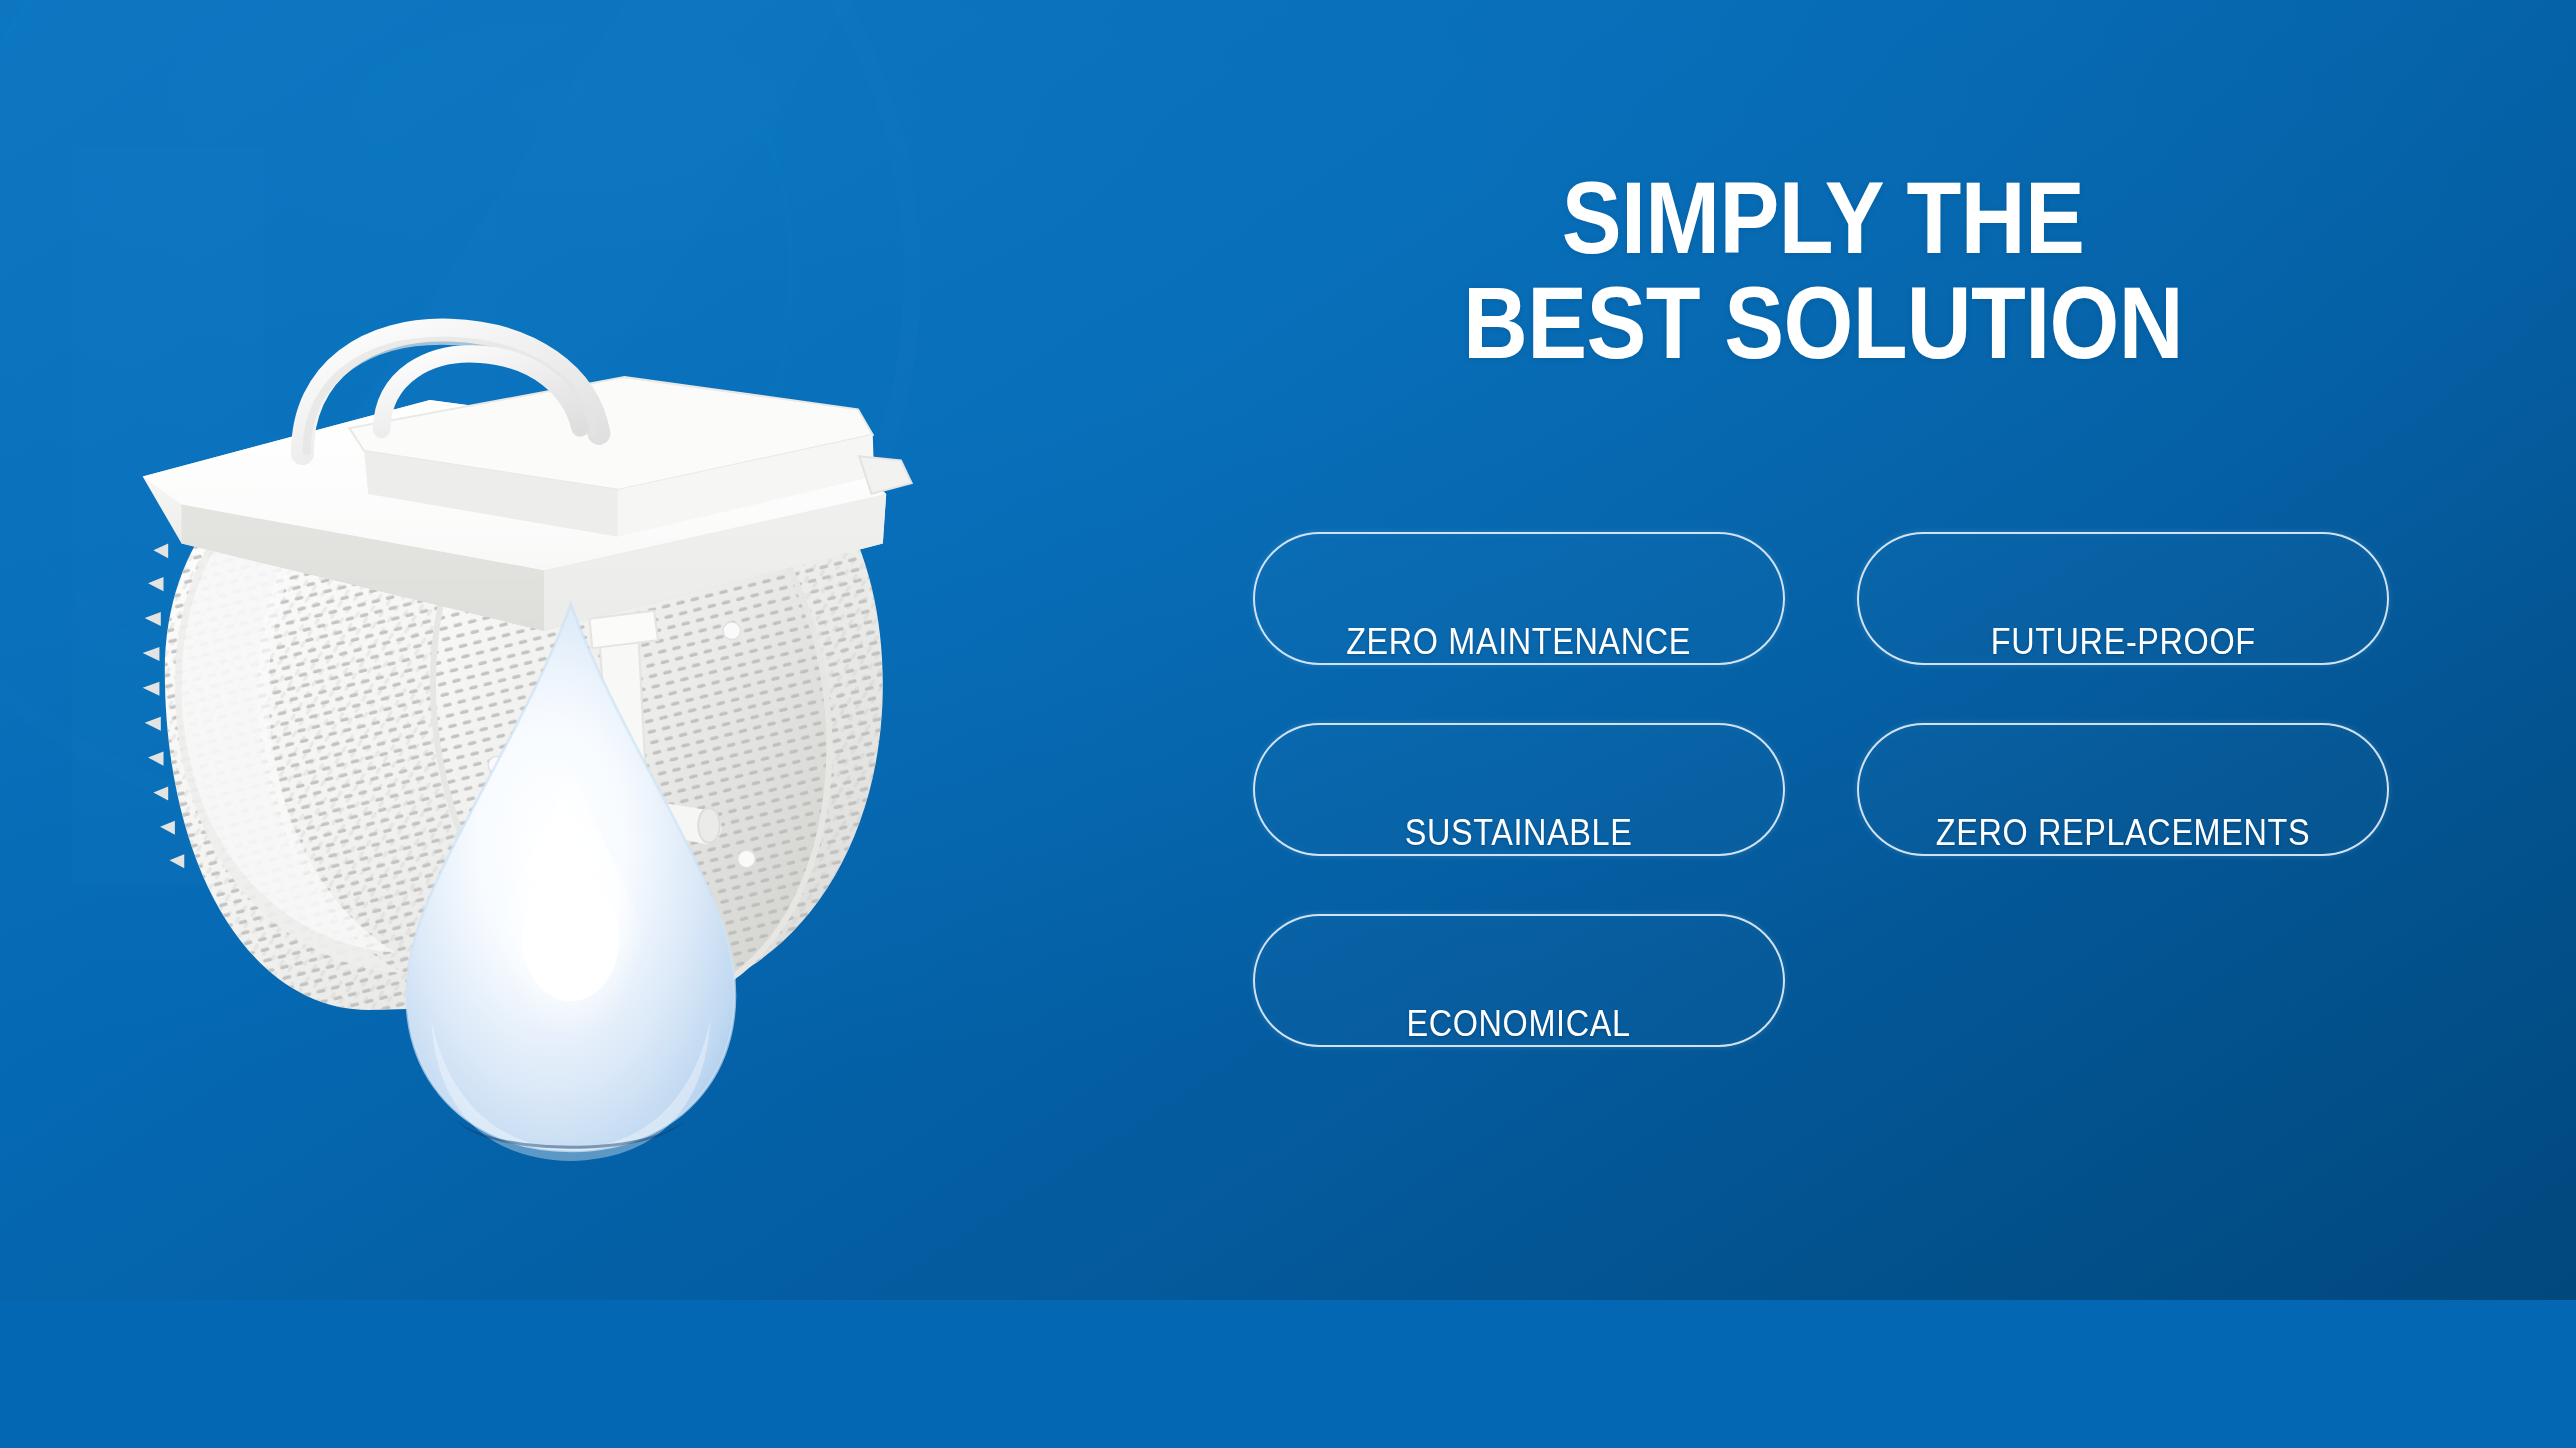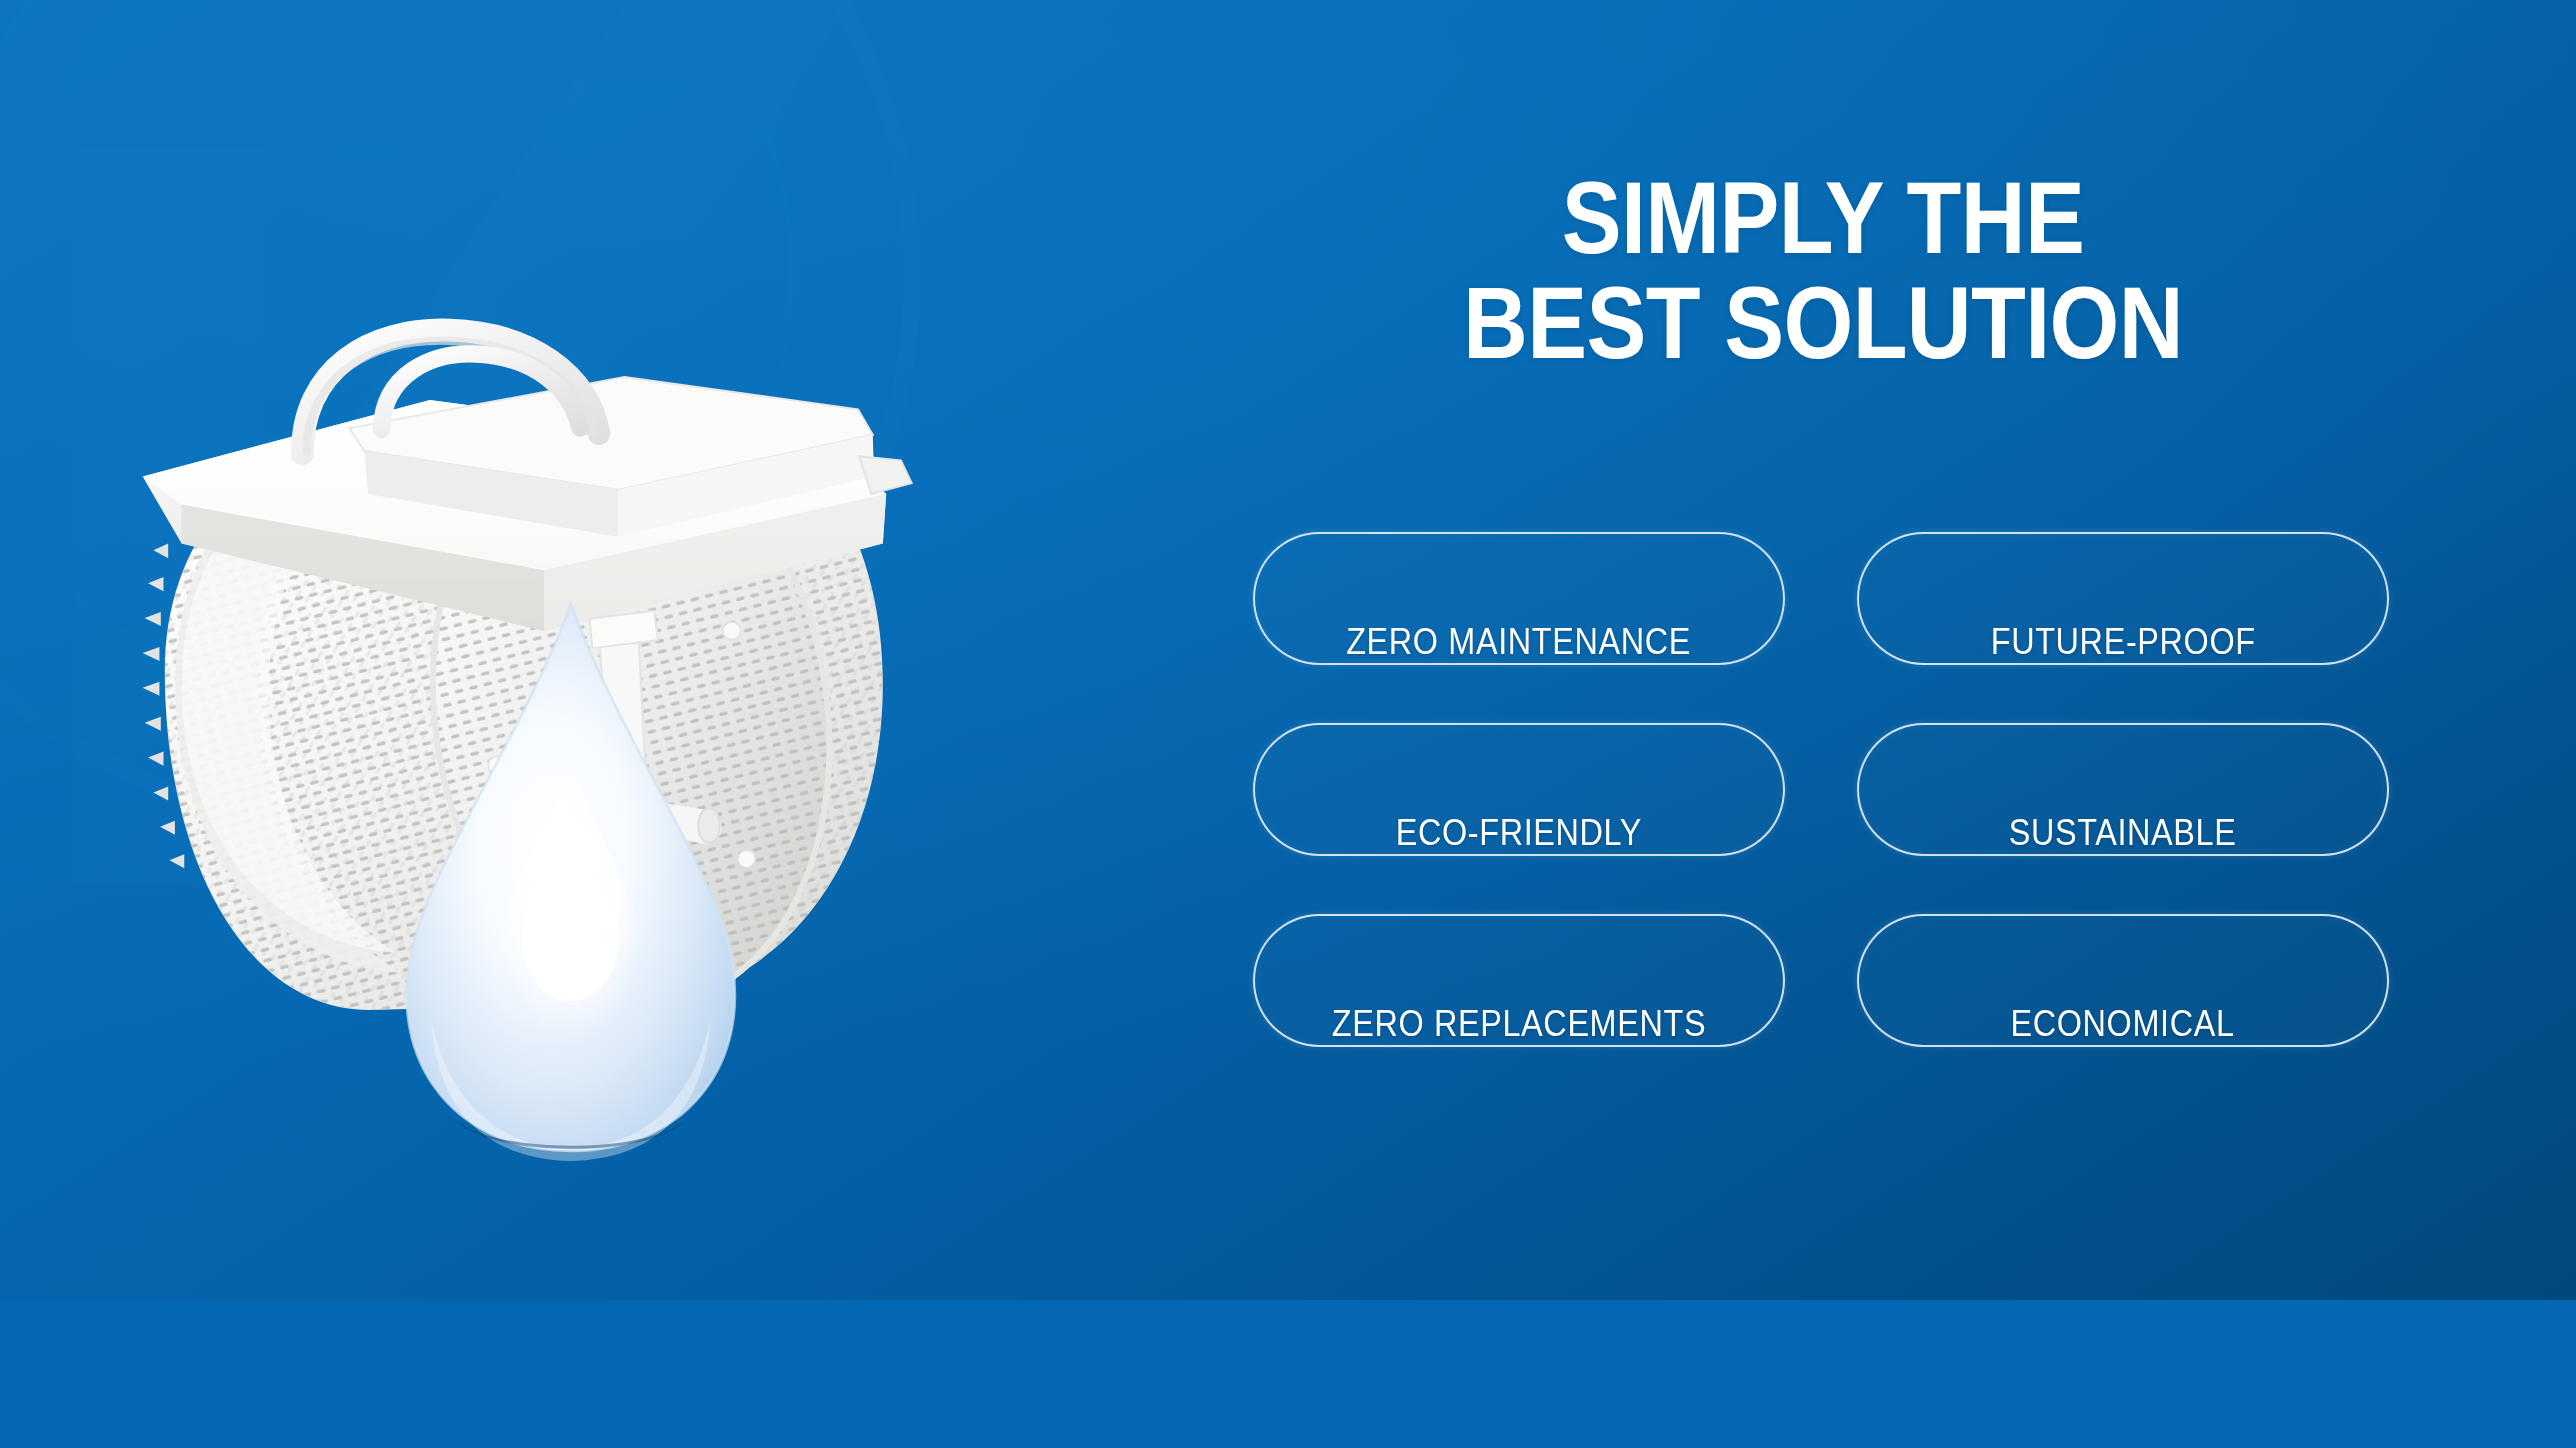--- a/index.html
+++ b/index.html
@@ -284,23 +284,20 @@
 BEST SOLUTION</h1>
 
     <div class="pill-grid">
       <div class="pill">
         <span class="pill-label">ZERO MAINTENANCE</span>
       </div>
       <div class="pill">
         <span class="pill-label">FUTURE-PROOF</span>
       </div>
       <div class="pill">
-        <span class="pill-label">ECO-FRIENDLY</span>
-      </div>
-      <div class="pill">
         <span class="pill-label">SUSTAINABLE</span>
       </div>
       <div class="pill">
         <span class="pill-label">ZERO REPLACEMENTS</span>
       </div>
       <div class="pill">
         <span class="pill-label">ECONOMICAL</span>
       </div>
     </div>
 

